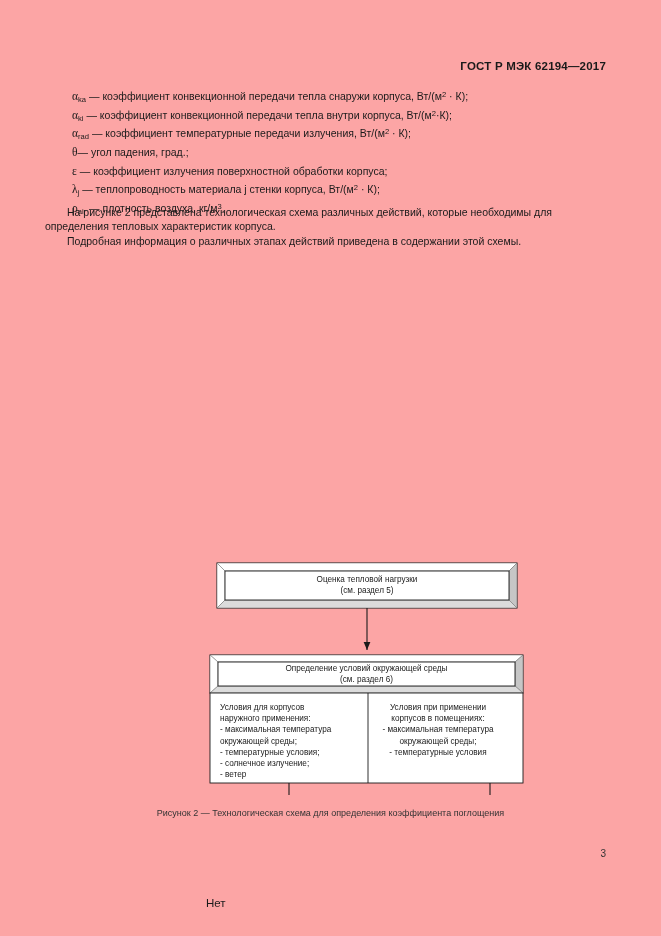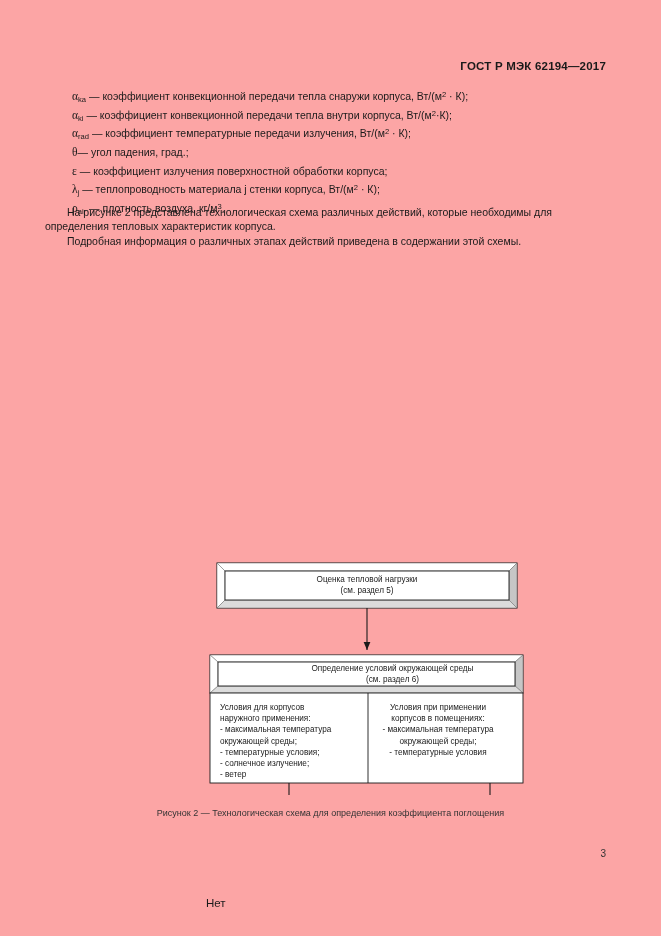--- a/index.html
+++ b/index.html
@@ -241,21 +241,21 @@
         <polygon points="212,787 220,779 517,779 525,787" fill="#dcdcdc" stroke="#6f6f6f" stroke-width="0.55"></polygon>
         <rect x="220" y="750" width="297" height="29" fill="#ffffff" stroke="#1a1a1a" stroke-width="0.9"></rect>
       </g>
     </svg>
 
     <div class="node-text" style="left:213px; top:300px; width:284px;">
       <div>Оценка тепловой нагрузки</div>
       <div>(см. раздел 5)</div>
     </div>
 
-    <div class="node-text" style="left:206px; top:389px; width:297px;padding-left:26px;">
+    <div class="node-text" style="left:206px; top:389px; width:297px;">
       <div>Определение условий окружающей среды</div>
       <div>(см. раздел 6)</div>
     </div>
 
     <div class="node-text left-align" style="left:208px; top:427px; width:146px;">
       <div>Условия для корпусов</div>
       <div>наружного применения:</div>
       <div>- максимальная температура</div>
       <div>окружающей среды;</div>
       <div>- температурные условия;</div>

